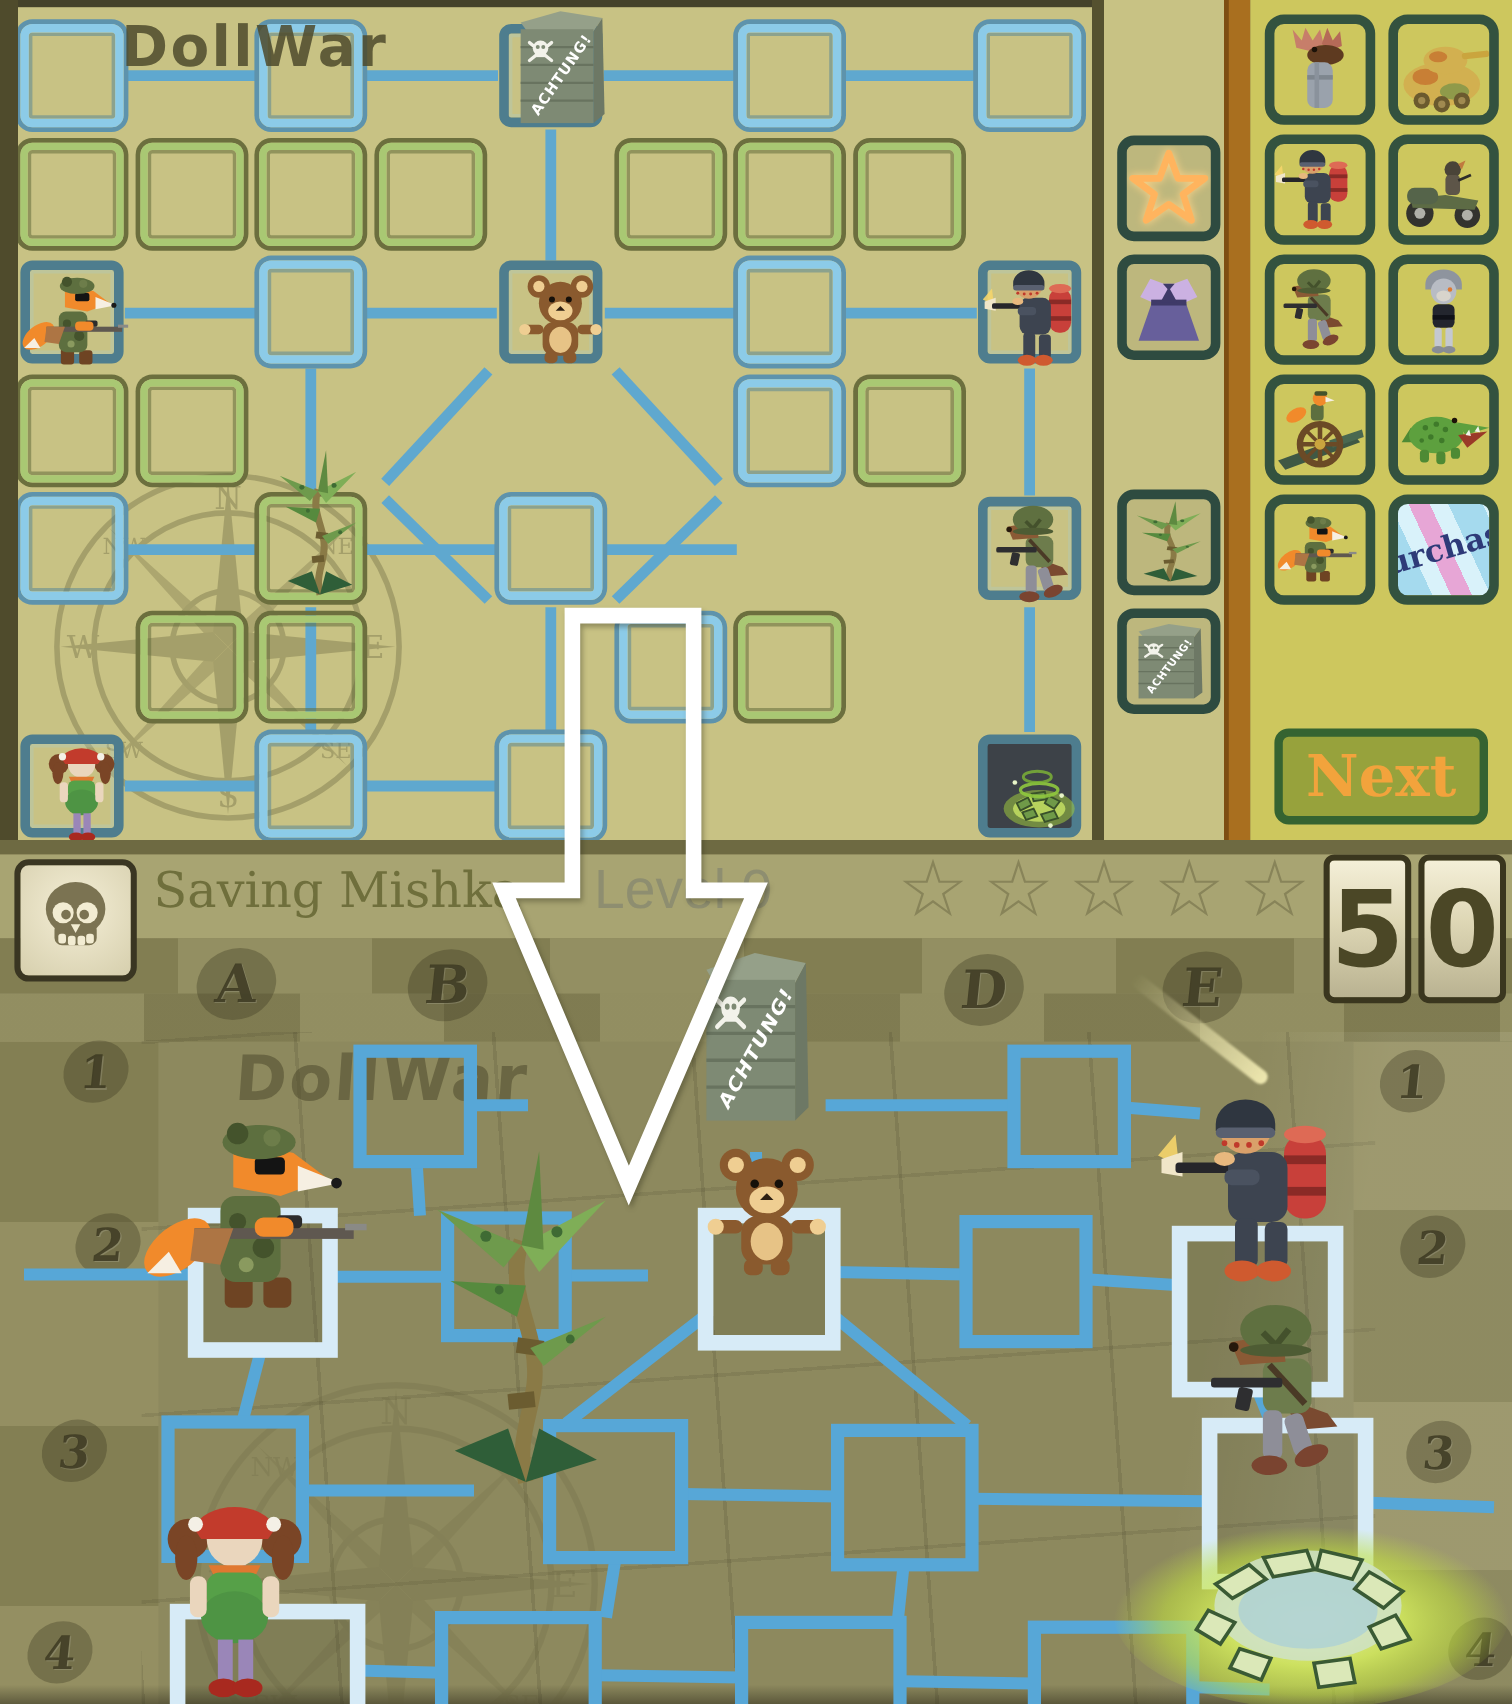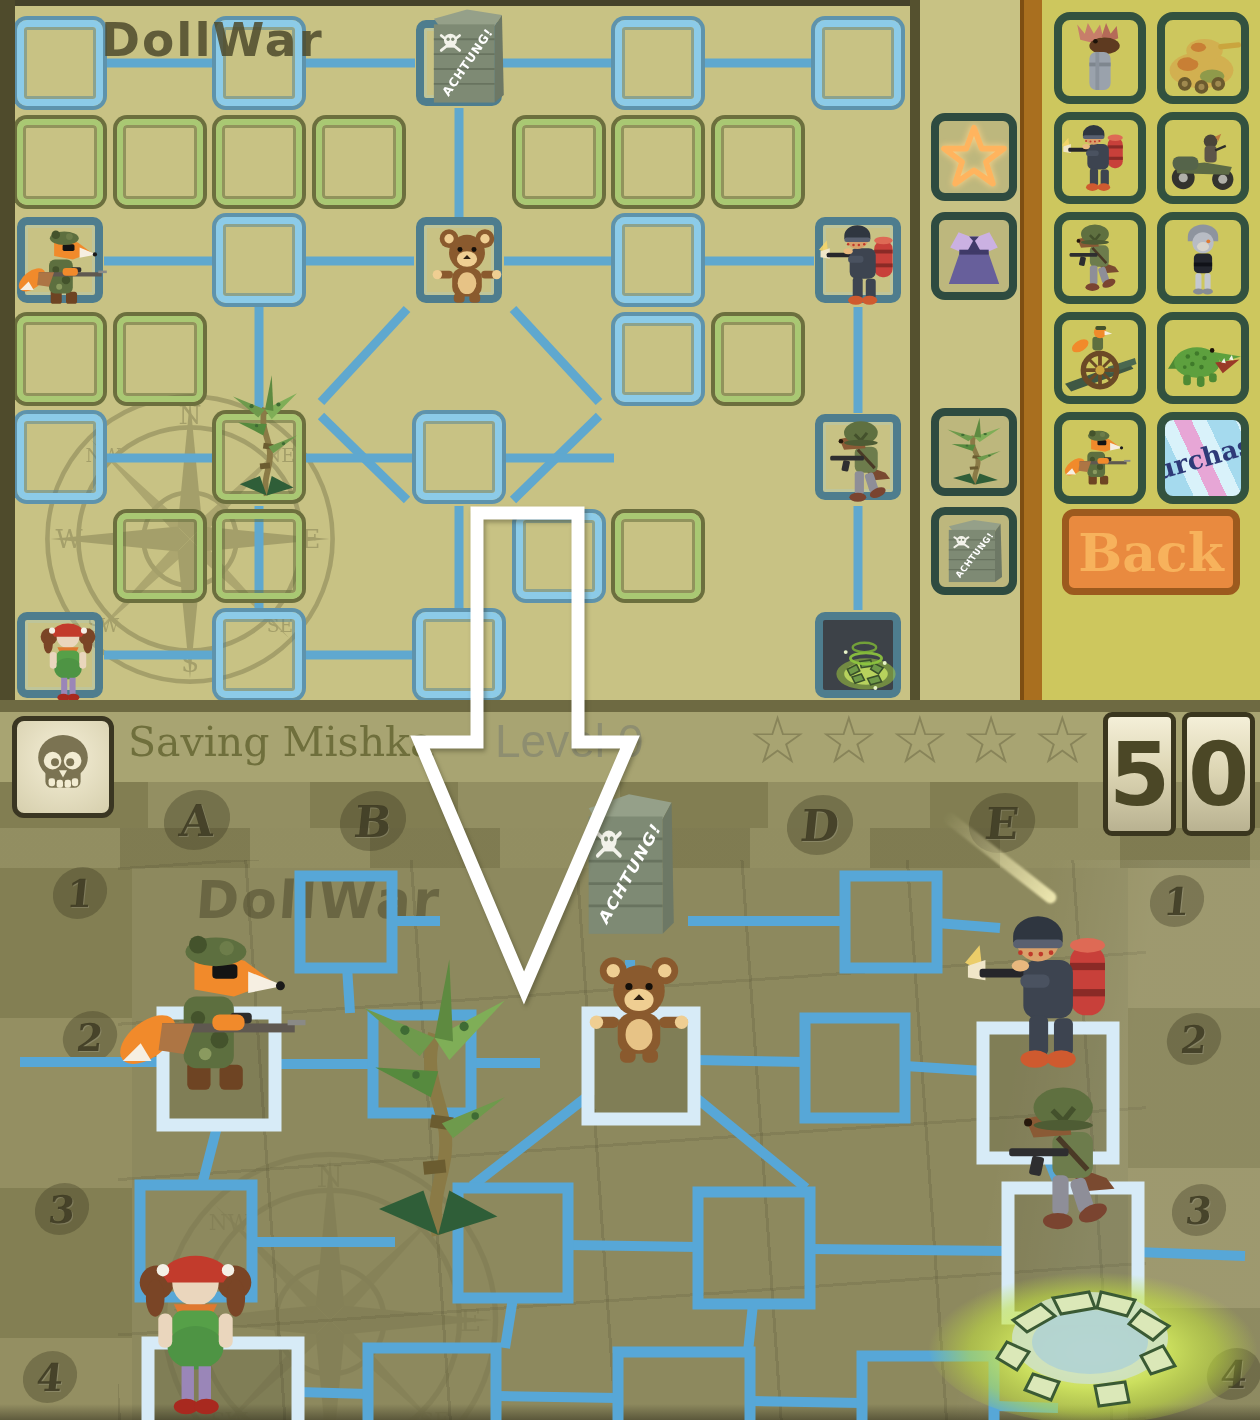--- a/index.html
+++ b/index.html
@@ -545,21 +545,21 @@
             <circle cx="94" cy="34" r="2.5" fill="#1a1a1a"></circle>
 <rect x="56" y="22" width="14" height="8" rx="2" fill="#141414"></rect>
 <ellipse cx="58" cy="15" rx="17" ry="8" fill="#5d6f3f"></ellipse>
 <circle cx="48" cy="11" r="5" fill="#44532c"></circle>
             <circle cx="64" cy="13" r="4" fill="#6d7d4a"></circle>
           </svg></div>
         <div class="thumb purchase-tile" style="left: 115px; top: 412px;">
           <span>purchase</span>
         </div>
       </div>
-    <button id="back-btn">Back</button>
+    <button id="next-btn">Next</button>
   </div>
 
   <div id="hud"></div>
   <div id="skull-card"><svg viewBox="0 0 100 100">
 <ellipse cx="50" cy="38" rx="31" ry="28" fill="#7b7352"></ellipse>
 <rect x="28" y="52" width="44" height="24" rx="8" fill="#7b7352"></rect>
 <circle cx="37" cy="42" r="11" fill="#f2ecd2"></circle>
         <circle cx="62" cy="42" r="11" fill="#f2ecd2"></circle>
 <circle cx="40" cy="44" r="5" fill="#7b7352"></circle>
         <circle cx="59" cy="44" r="5" fill="#7b7352"></circle>

